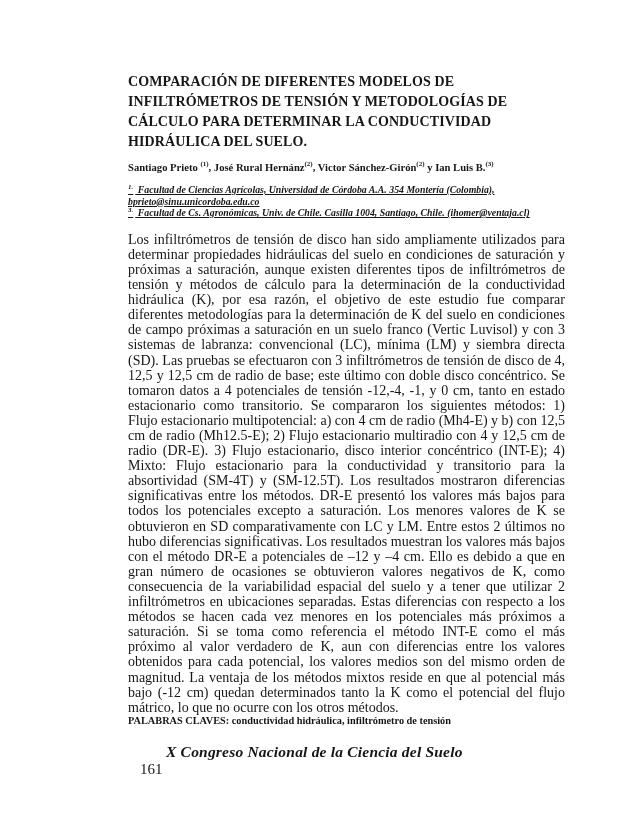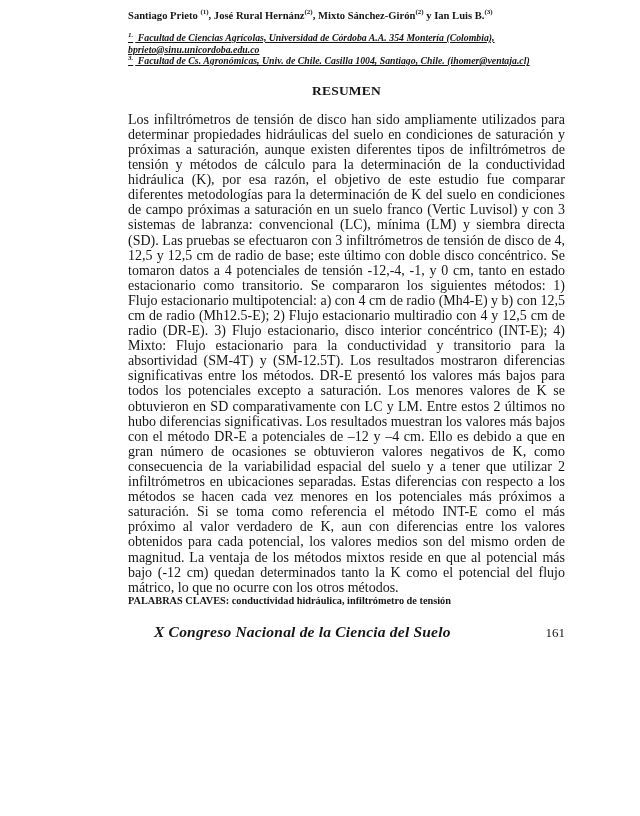--- a/index.html
+++ b/index.html
@@ -67,47 +67,49 @@
   .keywords-line {
     font-size: 10.3px;
     font-weight: bold;
     line-height: 12px;
   }
   .footer {
     margin-top: 16px;
     display: flex;
     align-items: baseline;
     justify-content: space-between;
+    flex-direction: column;
   }
   .conference-title {
     font-size: 15.5px;
     font-weight: bold;
     font-style: italic;
     padding-left: 26px;
     letter-spacing: 0.2px;
   }
   .page-number {
-    font-size: 13px;
+    font-size: 15px;
     padding-right: 0px;
+    margin-left: 12px;
   }
 </style>
 </head>
 <body>
 
 <div class="column">
 
+  <h1 class="paper-title">COMPARACIÓN DE DIFERENTES MODELOS DE INFILTRÓMETROS DE TENSIÓN Y METODOLOGÍAS DE CÁLCULO PARA DETERMINAR LA CONDUCTIVIDAD HIDRÁULICA DEL SUELO.</h1>
 
-  <p class="authors-line"><span>Santiago Prieto </span><sup>(1)</sup><span>, </span><span>José Rural Hernánz</span><sup>(2)</sup><span>, </span><span>Mixto Sánchez-Girón</span><sup>(2)</sup><span> y </span><span>Ian Luis B.</span><sup>(3)</sup></p>
+  <p class="authors-line"><span>Santiago Prieto </span><sup>(1)</sup><span>, </span><span>José Rural Hernánz</span><sup>(2)</sup><span>, </span><span>Victor Sánchez-Girón</span><sup>(2)</sup><span> y </span><span>Ian Luis B.</span><sup>(3)</sup></p>
 
   <ul class="affiliations">
     <li class="affiliation"><sup>1.</sup><span> Facultad de Ciencias Agrícolas, Universidad de Córdoba A.A. 354 Montería (Colombia), bprieto@sinu.unicordoba.edu.co</span></li>
     <li class="affiliation"><sup>3.</sup><span> Facultad de Cs. Agronómicas, Univ. de Chile.  Casilla 1004, Santiago, Chile. (ihomer@ventaja.cl)</span></li>
   </ul>
 
-  <h2 class="section-heading">RESUMEN</h2>
 
   <p class="abstract">Los infiltrómetros de tensión de disco han sido ampliamente utilizados para determinar propiedades hidráulicas del suelo en condiciones de saturación y próximas a saturación, aunque existen diferentes tipos de infiltrómetros de tensión y métodos de cálculo para la determinación de la conductividad hidráulica (K), por esa razón, el objetivo de este estudio fue comparar diferentes metodologías para la determinación de K del suelo en condiciones de campo próximas a saturación en un suelo franco (Vertic Luvisol) y con 3 sistemas de labranza: convencional (LC), mínima (LM) y siembra directa (SD). Las pruebas se efectuaron con 3 infiltrómetros de tensión de disco de 4, 12,5 y 12,5 cm de radio de base; este último con doble disco concéntrico. Se tomaron datos a 4 potenciales de tensión -12,-4, -1, y 0 cm, tanto en estado estacionario como transitorio. Se compararon los siguientes métodos: 1) Flujo estacionario multipotencial: a) con 4 cm de radio (Mh4-E) y b) con 12,5 cm de radio (Mh12.5-E); 2) Flujo estacionario multiradio con 4 y 12,5 cm de radio (DR-E). 3) Flujo estacionario, disco interior concéntrico (INT-E); 4) Mixto: Flujo estacionario para la conductividad y transitorio para la absortividad (SM-4T) y (SM-12.5T). Los resultados mostraron diferencias significativas entre los métodos. DR-E presentó los valores más bajos para todos los potenciales excepto a saturación. Los menores valores de K se obtuvieron en SD comparativamente con LC y LM. Entre estos 2 últimos no hubo diferencias significativas. Los resultados muestran los valores más bajos con el método DR-E a potenciales de –12 y –4 cm. Ello es debido a que en gran número de ocasiones se obtuvieron valores negativos de K, como consecuencia de la variabilidad espacial del suelo y a tener que utilizar 2 infiltrómetros en ubicaciones separadas. Estas diferencias con respecto a los métodos se hacen cada vez menores en los potenciales más próximos a saturación. Si se toma como referencia el método INT-E como el más próximo al valor verdadero de K, aun con diferencias entre los valores obtenidos para cada potencial, los valores medios son del mismo orden de magnitud. La ventaja de los métodos mixtos reside en que al potencial más bajo (-12 cm) quedan determinados tanto la K como el potencial del flujo mátrico, lo que no ocurre con los otros métodos.</p>
 
   <p class="keywords-line">PALABRAS CLAVES: conductividad hidráulica, infiltrómetro de tensión</p>
 
   <div class="footer">
     <span class="conference-title">X Congreso Nacional de la Ciencia del Suelo</span>
     <span class="page-number">161</span>
   </div>
 

